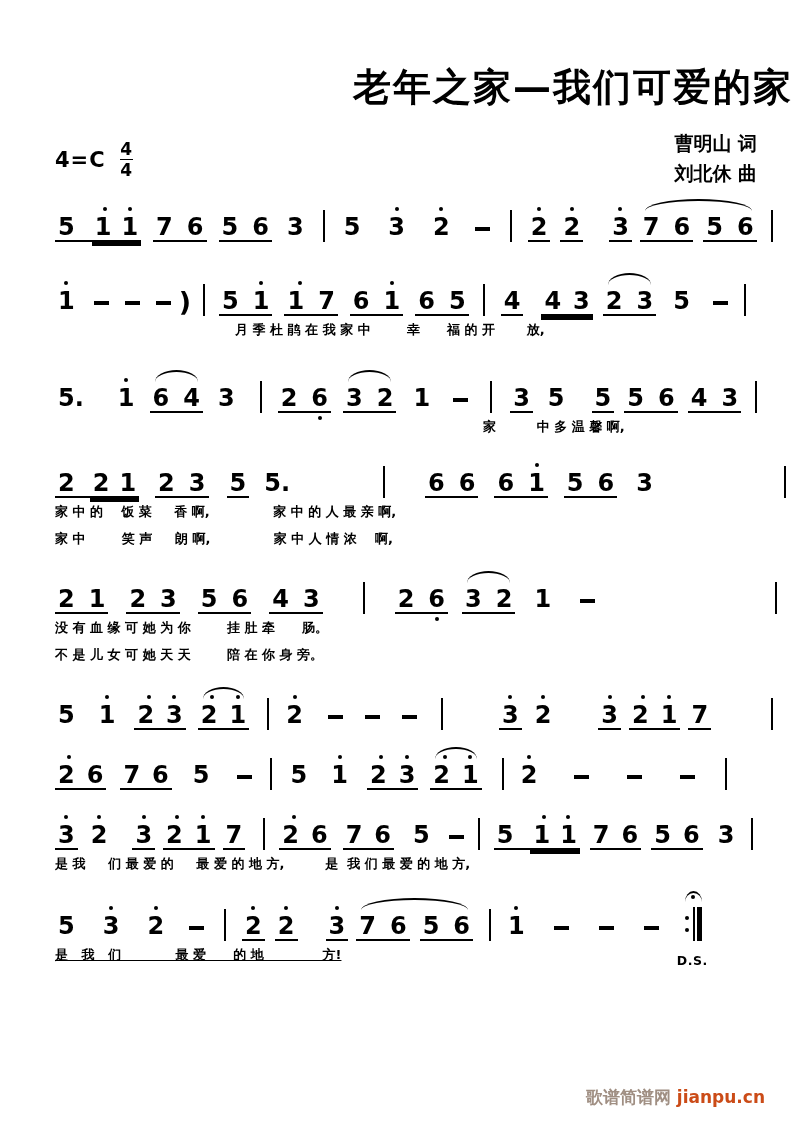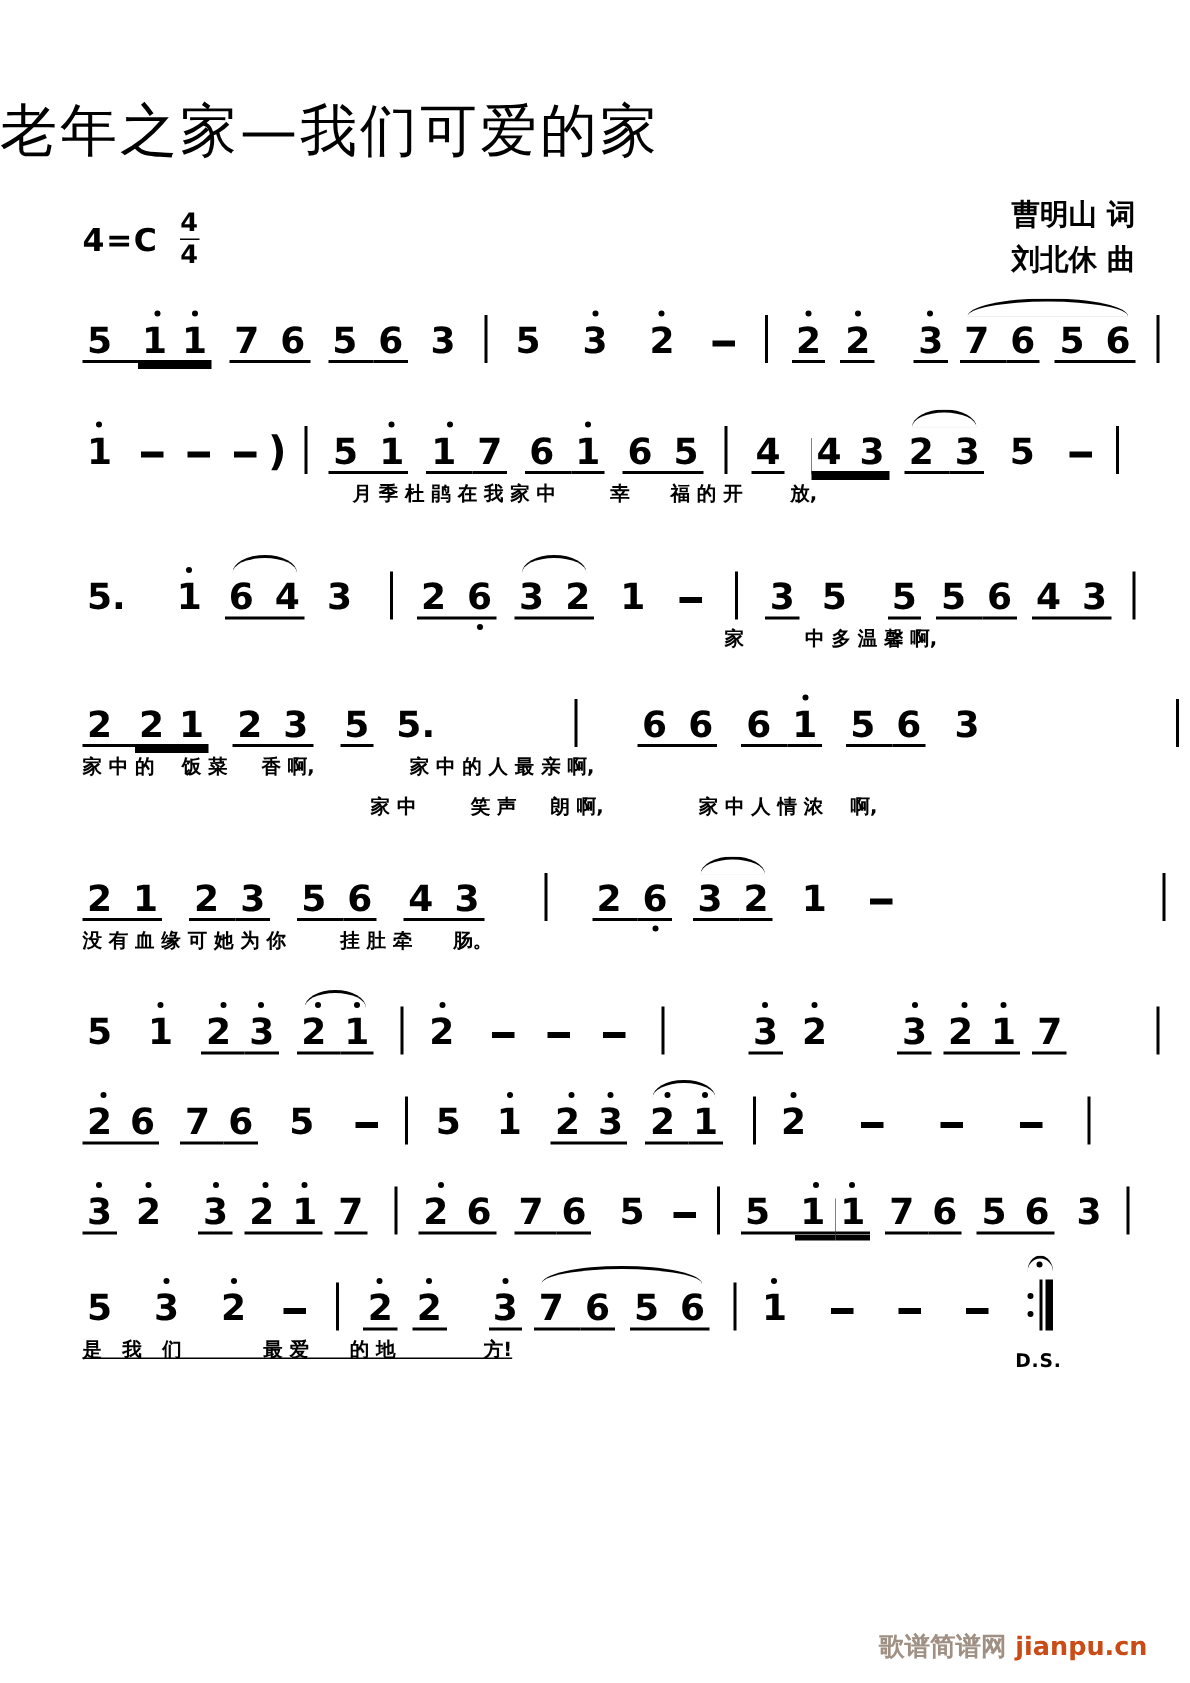--- a/index.html
+++ b/index.html
@@ -1,22 +1,22 @@
 <!DOCTYPE html>
 <html><head>
 <meta charset="utf-8">
 <style>
   html,body{margin:0;padding:0;}
   body{
     width:793px;height:1122px;background:#ffffff;position:relative;overflow:hidden;
     font-family:"DejaVu Sans","Liberation Sans",sans-serif;color:#000;
   }
   .title{
-    position:absolute;top:62px;left:0;width:793px;text-align:left;
-    font-size:38px;font-weight:normal;letter-spacing:2px;white-space:nowrap;
+    position:absolute;top:62px;left:0;width:793px;text-align:right;
+    font-size:38px;font-weight:bold;letter-spacing:2px;white-space:nowrap;
   }
   .keysig{position:absolute;left:55px;top:140px;display:flex;align-items:center;}
   .keysig .keytext{font-size:21px;font-weight:bold;letter-spacing:1px;}
   .meter{display:inline-flex;flex-direction:column;align-items:center;margin-left:14px;line-height:1;}
   .meter span{font-size:17px;font-weight:bold;line-height:18px;}
   .meter .fline{width:13px;height:1px;background:#000;margin:1px 0;}
   .credits{position:absolute;right:36px;top:128px;text-align:right;font-size:19px;font-weight:bold;line-height:30px;white-space:pre;}
   #score{position:absolute;left:55px;top:196px;width:722px;}
   .sys{position:relative;}
   .s1{margin-bottom:28px}.s2{margin-bottom:24px}.s3{margin-bottom:12px}.s4{margin-bottom:16px}
@@ -224,21 +224,21 @@
         <span class="note u1">1<span class="hi"></span></span>
         <span class="sp" style="width: 16px;"></span>
         <span class="note u1" style="padding-right: 11px;">5</span>
         <span class="note u1">6</span>
         <span class="sp" style="width: 16px;"></span>
         <span class="note">3</span>
         <span class="sp" style="width: 128px;"></span>
         <span class="bar"></span>
       </div>
       <div class="lyr" style="padding-left: 0px;">家 中 的    饭 菜     香 啊,              家 中 的 人 最 亲 啊,</div>
-      <div class="lyr" style="padding-left: 0px; text-align: center;">家 中        笑 声     朗 啊,              家 中 人 情 浓    啊,</div>
+      <div class="lyr" style="padding-left: 0px;">家 中        笑 声     朗 啊,              家 中 人 情 浓    啊,</div>
     </div>
     <div class="sys s5">
       <div class="notes">
         <span class="note u1" style="padding-right: 11px;">2</span>
         <span class="note u1">1</span>
         <span class="sp" style="width: 18px;"></span>
         <span class="note u1" style="padding-right: 11px;">2</span>
         <span class="note u1">3</span>
         <span class="sp" style="width: 18px;"></span>
         <span class="note u1" style="padding-right: 11px;">5</span>
@@ -257,20 +257,21 @@
           <span class="note u1">2</span>
         </span>
         <span class="sp" style="width: 16px;"></span>
         <span class="note">1</span>
         <span class="sp" style="width: 26px;"></span>
         <span class="dash"></span>
         <span class="sp" style="width: 180px;"></span>
         <span class="bar"></span>
       </div>
       <div class="lyr" style="padding-left: 0px;">没 有 血 缘 可 她 为 你        挂 肚 牵      肠。</div>
+      <div class="lyr" style="padding-left: 0px;">不 是 儿 女 可 她 天 天        陪 在 你 身 旁。</div>
     </div>
     <div class="sys s6">
       <div class="notes">
         <span class="note">5</span>
         <span class="sp" style="width: 18px;"></span>
         <span class="note">1<span class="hi"></span></span>
         <span class="sp" style="width: 16px;"></span>
         <span class="note u1" style="padding-right: 9px;">2<span class="hi"></span></span>
         <span class="note u1">3<span class="hi"></span></span>
         <span class="sp" style="width: 12px;"></span>
@@ -378,20 +379,21 @@
         <span class="note u1" style="padding-right: 9px;">7</span>
         <span class="note u1">6</span>
         <span class="sp" style="width: 10px;"></span>
         <span class="note u1" style="padding-right: 9px;">5</span>
         <span class="note u1">6</span>
         <span class="sp" style="width: 12px;"></span>
         <span class="note">3</span>
         <span class="sp" style="width: 14px;"></span>
         <span class="bar"></span>
       </div>
+      <div class="lyr" style="padding-left: 0px;">是 我     们 最 爱 的     最 爱 的 地 方,         是  我 们 最 爱 的 地 方,</div>
     </div>
     <div class="sys s9">
       <div class="notes">
         <span class="note">5</span>
         <span class="sp" style="width: 22px;"></span>
         <span class="note">3<span class="hi"></span></span>
         <span class="sp" style="width: 22px;"></span>
         <span class="note">2<span class="hi"></span></span>
         <span class="sp" style="width: 22px;"></span>
         <span class="dash"></span>

